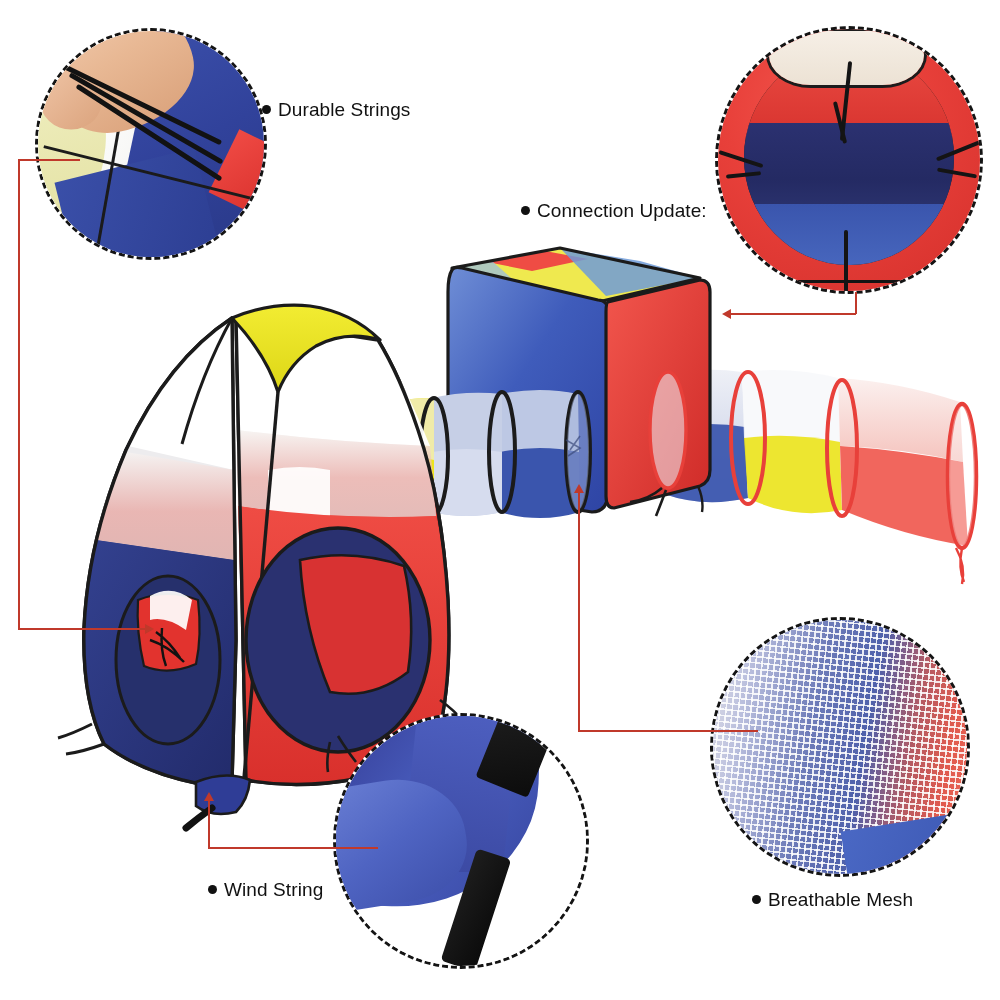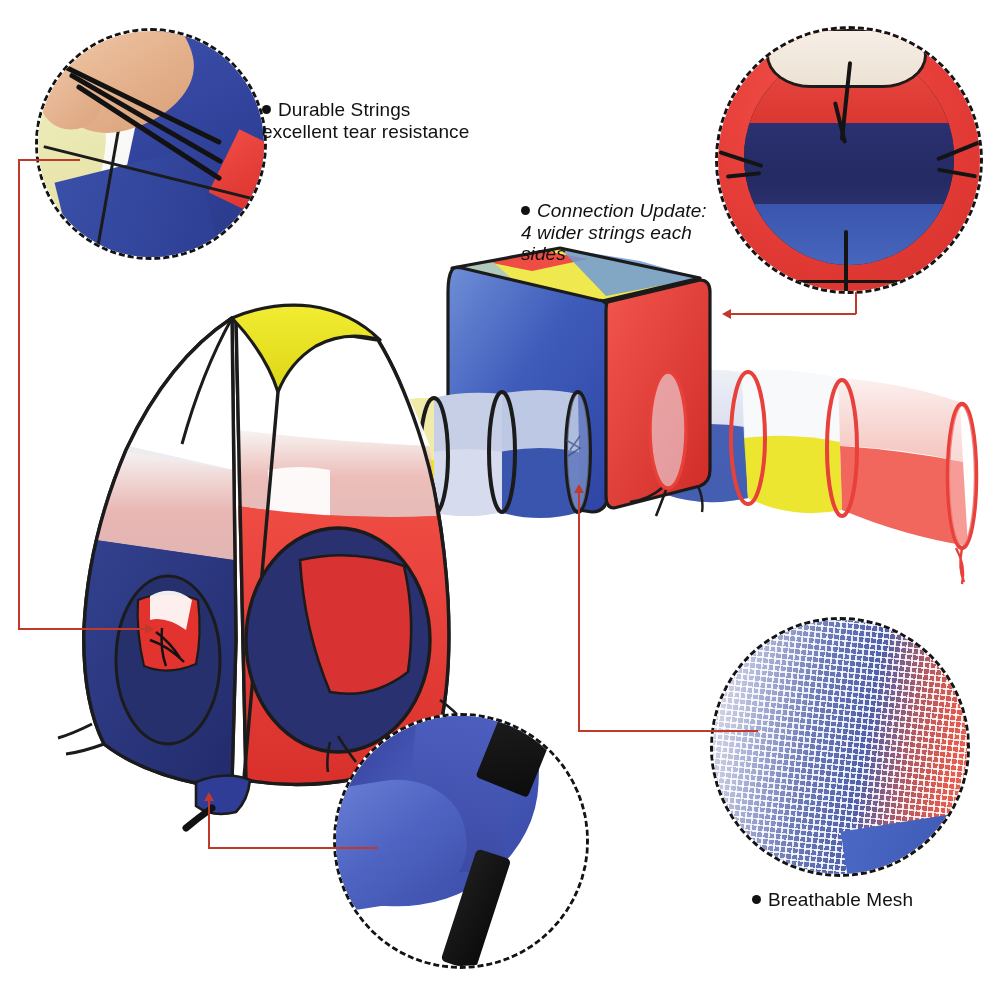--- a/index.html
+++ b/index.html
@@ -8,21 +8,21 @@
   #stage{position:relative;width:1000px;height:1000px;background:#ffffff;}
 
   
   .caption{position:absolute;color:#111111;font-size:19px;line-height:1.12;
            white-space:pre-line;letter-spacing:.1px;}
   .caption .bullet{display:inline-block;width:9px;height:9px;border-radius:50%;
            background:#111;margin-right:7px;vertical-align:middle;position:relative;top:-2px;}
   .cap-line2{display:block;margin-left:0px;}
 
   #cap-strings{left:262px;top:78px;}
-  #cap-connection{left:521px;top:179px;font-style:italic;}
+  #cap-connection{left:521px;top:179px;}
   #cap-wind{left:208px;top:858px;}
   #cap-mesh{left:752px;top:868px;}
 
   
   .callout{position:absolute;border-radius:50%;overflow:hidden;
            border:3px dashed #141414;box-sizing:border-box;background:#fff;}
   .callout .inner{position:absolute;inset:-3px;border-radius:50%;overflow:hidden;}
 
   
   #callout-strings{left:35px;top:28px;width:232px;height:232px;}
@@ -365,27 +365,27 @@
   <div class="conn conn-v" style="left:578px;top:490px;height:240px;"></div>
   <div class="conn conn-h" style="left:578px;top:730px;width:180px;"></div>
   <div class="arrow arrow-up" style="left:574px;top:484px;"></div>
 
   <div class="conn conn-h" style="left:208px;top:847px;width:170px;"></div>
   <div class="conn conn-v" style="left:208px;top:800px;height:48px;"></div>
   <div class="arrow arrow-up" style="left:204px;top:792px;"></div>
 
   <div class="caption" id="cap-strings">
     <span class="bullet"></span><span>Durable Strings</span>
-    <span class="cap-line2">excellent tear resistance</span>
   </div>
 
   <div class="caption" id="cap-connection">
     <span class="bullet"></span><span>Connection Update:</span>
-    <span class="cap-line2">4 wider strings each
-sides</span>
-  </div>
-
+  </div>
+
+  <div class="caption" id="cap-wind">
+    <span class="bullet"></span><span>Wind String</span>
+  </div>
 
   <div class="caption" id="cap-mesh">
     <span class="bullet"></span><span>Breathable Mesh</span>
   </div>
 
 </div>
 
 </body></html>

